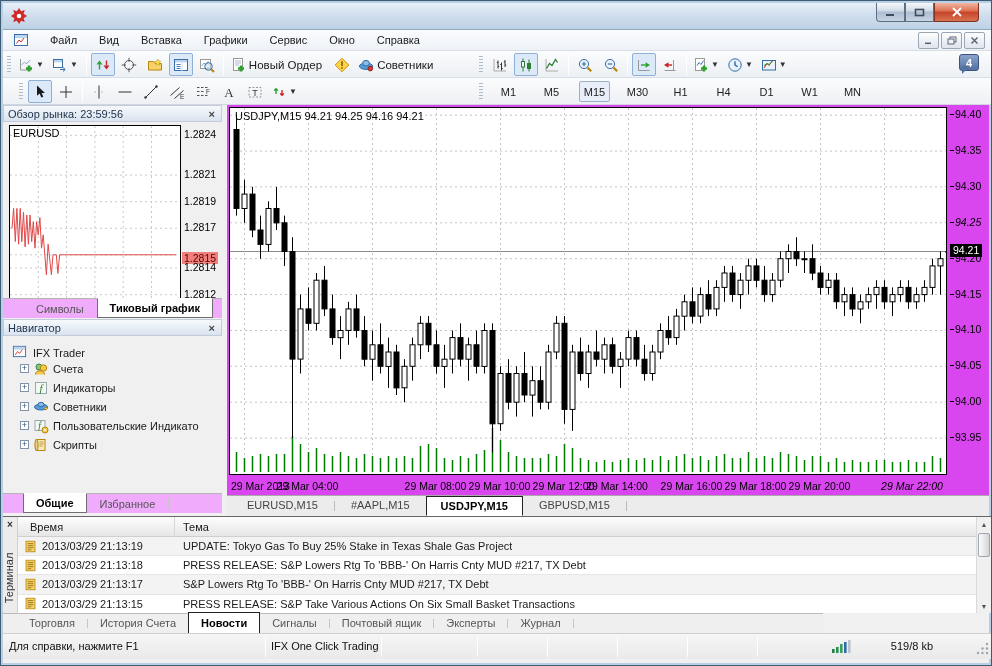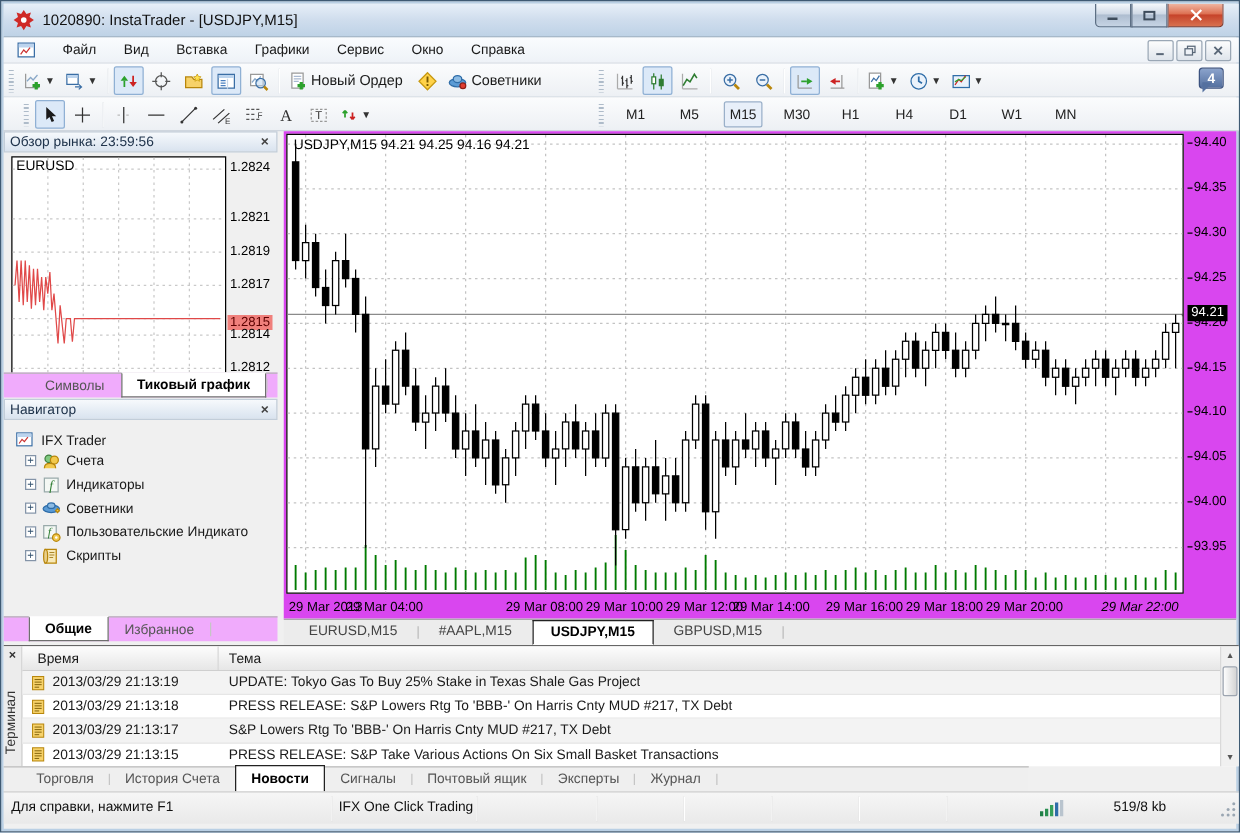--- a/index.html
+++ b/index.html
@@ -143,21 +143,20 @@
 </head>
 <body>
 
 <div class="window">
 
   <div class="titlebar">
     <span class="logo"><svg width="18" height="18" viewBox="0 0 16 16">
           <path d="M8 .8l1.9 2.9 3.2-1-1 3.2L15.2 8l-3.1 2.1 1 3.2-3.2-1L8 15.2l-1.9-2.9-3.2 1 1-3.2L.8 8l3.1-2.1-1-3.2 3.2 1z" fill="#cf2a27"></path>
           <circle cx="8" cy="8" r="2" fill="#fff"></circle>
         </svg></span>
-    <span class="title">1020890: InstaTrader - [USDJPY,M15]</span>
     <div class="winbtns">
       <div class="wb first">
           <svg width="11" height="9" viewBox="0 0 11 9">
             <rect x="1" y="6" width="8" height="2" fill="#3e4c5c"></rect>
           </svg>
         </div>
       <div class="wb">
           <svg width="11" height="9" viewBox="0 0 11 9">
             <rect x="1.5" y="1.5" width="8" height="6" fill="none" stroke="#3e4c5c" stroke-width="1.6"></rect>
           </svg>
@@ -918,21 +917,21 @@
           <line x1="710.5" y1="143.5" x2="710.5" y2="186.6" stroke="#000000"></line>
           <rect x="708" y="150.7" width="5" height="7.2" fill="#ffffff" stroke="#000"></rect>
           <line x1="718.5" y1="114.8" x2="718.5" y2="179.4" stroke="#000000"></line>
           <rect x="716" y="143.5" width="5" height="1.0" fill="#ffffff" stroke="#000"></rect>
         </svg></div>
     <span id="chart-header">USDJPY,M15  94.21 94.25 94.16 94.21</span>
     <div id="price-axis">
         <span class="ax-label" style="top: 1px;">94.40</span>
         <span class="ax-label" style="top: 37px;">94.35</span>
         <span class="ax-label" style="top: 73px;">94.30</span>
-        <span class="ax-label" style="top: 109px;">94.25</span>
+        <span class="ax-label" style="top: 109px; font-style: italic;">94.25</span>
         <span class="ax-label" style="top: 145px;">94.20</span>
         <span class="ax-label" style="top: 181px;">94.15</span>
         <span class="ax-label" style="top: 216px;">94.10</span>
         <span class="ax-label" style="top: 252px;">94.05</span>
         <span class="ax-label" style="top: 288px;">94.00</span>
         <span class="ax-label" style="top: 324px;">93.95</span>
         <span class="ax-tag" style="top: 137px; background: rgb(0, 0, 0); color: rgb(255, 255, 255);">94.21</span>
       </div>
     <div id="x-axis">
         <span class="x-label clamp" style="left: 2px;">29 Mar 2013</span>

